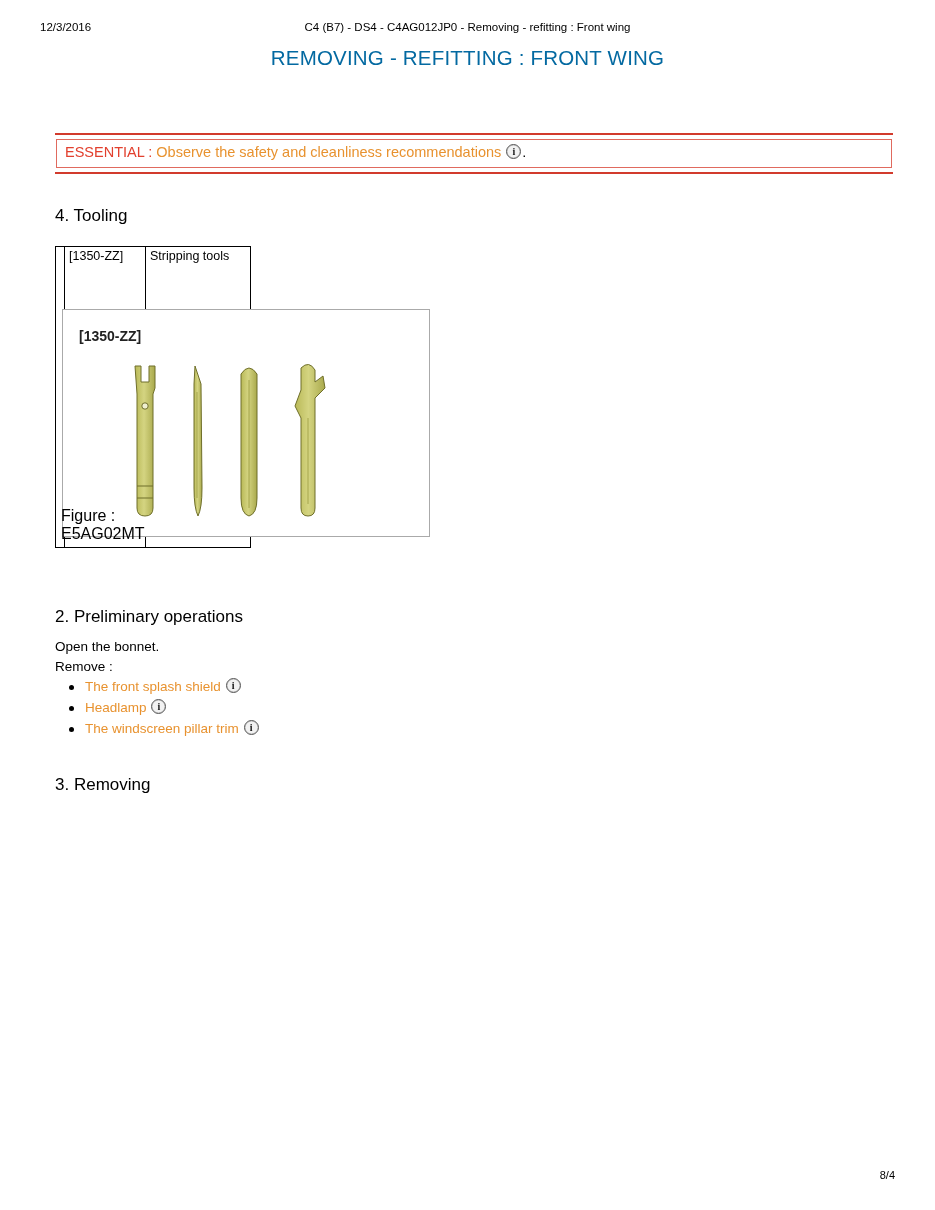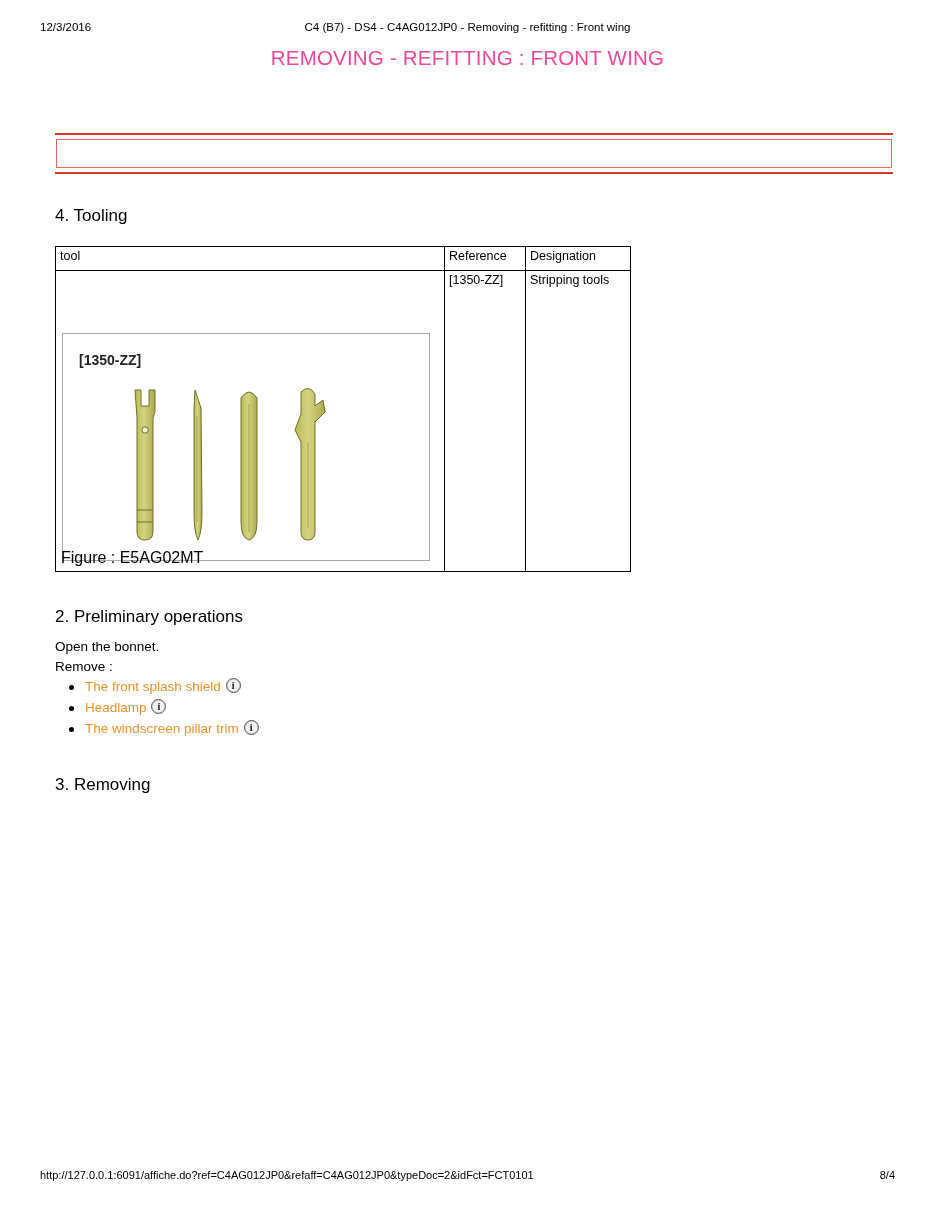--- a/index.html
+++ b/index.html
@@ -44,21 +44,21 @@
   }
   
   .main-title {
     position: absolute;
     top: 46px;
     left: 0;
     width: 935px;
     text-align: center;
     font-size: 20.5px;
     letter-spacing: 0.2px;
-    color: #ec4899;
+    color: #0369a1;
   }
   
   .essential-box {
     position: absolute;
     left: 55px;
     top: 133px;
     width: 838px;
     box-sizing: border-box;
     border-top: 2px solid #d23b2d;
     border-bottom: 2px solid #d23b2d;
@@ -238,31 +238,30 @@
 
   <div class="print-header">
     <span class="date">12/3/2016</span>
     <span class="doc-title">C4 (B7) - DS4 - C4AG012JP0 - Removing - refitting : Front wing</span>
   </div>
 
   <div class="main-title">REMOVING - REFITTING : FRONT WING</div>
 
   <div class="essential-box">
     <div class="essential-inner"></div>
+    <div class="essential-text">
+      <span class="essential-label">ESSENTIAL</span><span class="essential-label"> : </span><span class="essential-body">Observe the safety and cleanliness recommendations</span>
+      <span class="info-icon">i</span><span class="essential-dot">.</span>
+    </div>
   </div>
 
   <div class="section-heading" id="sec-tooling">4. Tooling</div>
 
   <table class="tool-table">
     <tbody>
-        <tr class="row-head">
-      <td class="col-tool">tool</td>
-      <td class="col-ref">Reference</td>
-      <td class="col-des">Designation</td>
-    </tr>
     <tr>
       <td class="cell-figure">
         <div class="figure-frame">
           <div class="figure-label">[1350-ZZ]</div>
           <svg class="tools-svg" width="250" height="175" viewBox="0 0 250 175">
             <defs>
               <linearGradient id="g1" x1="0" y1="0" x2="1" y2="0">
                 <stop offset="0%" stop-color="#b9b957"></stop>
                 <stop offset="45%" stop-color="#d4d481"></stop>
                 <stop offset="100%" stop-color="#a9a94c"></stop>
@@ -315,17 +314,16 @@
     </li>
     <li>
       <a class="link-text" href="#">The windscreen pillar trim</a>
       <span class="info-icon">i</span>
     </li>
   </ul>
 
   <div class="section-heading" id="sec-removing">3. Removing</div>
 
   <div class="print-footer">
-    <span class="url">http://127.0.0.1:6091/affiche.do?ref=C4AG012JP0&amp;refaff=C4AG012JP0&amp;typeDoc=2&amp;idFct=FCT0101</span>
     <span class="pageno">8/4</span>
   </div>
 
 </div>
 
 </body></html>

